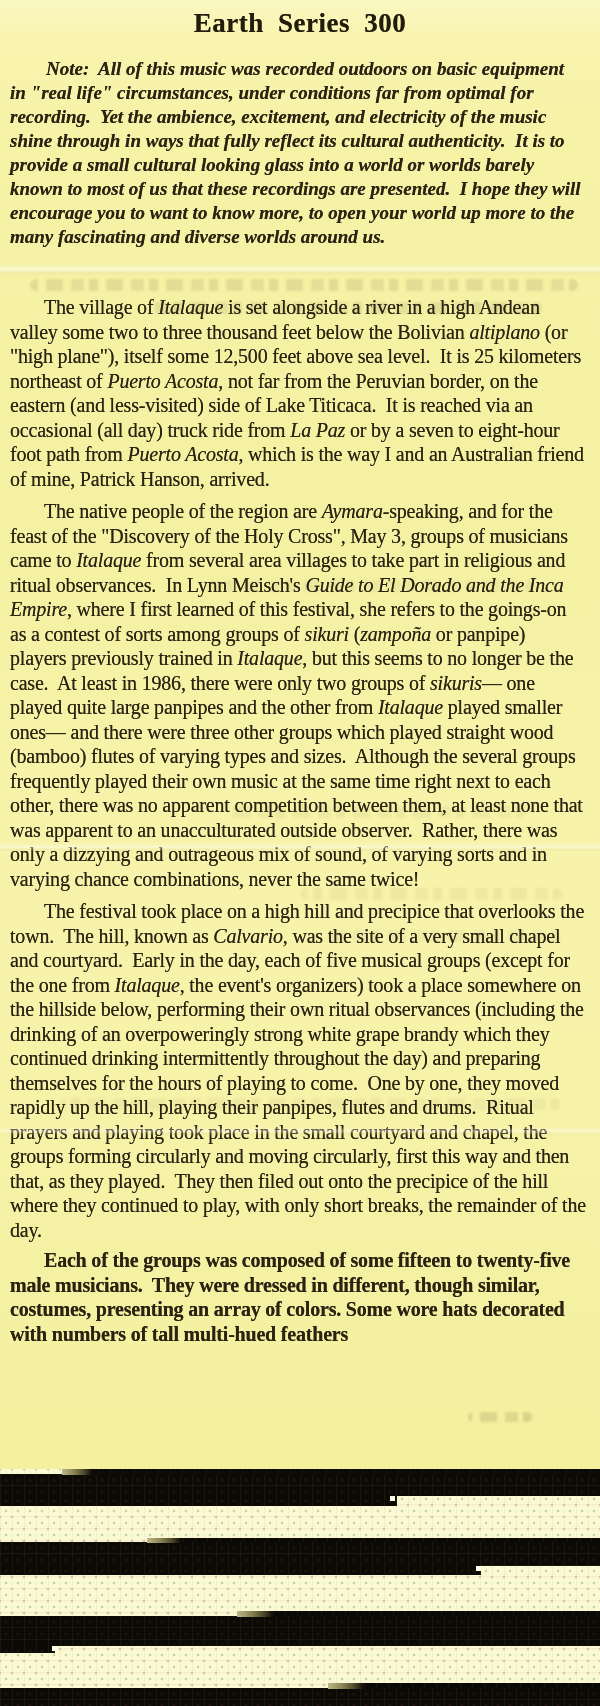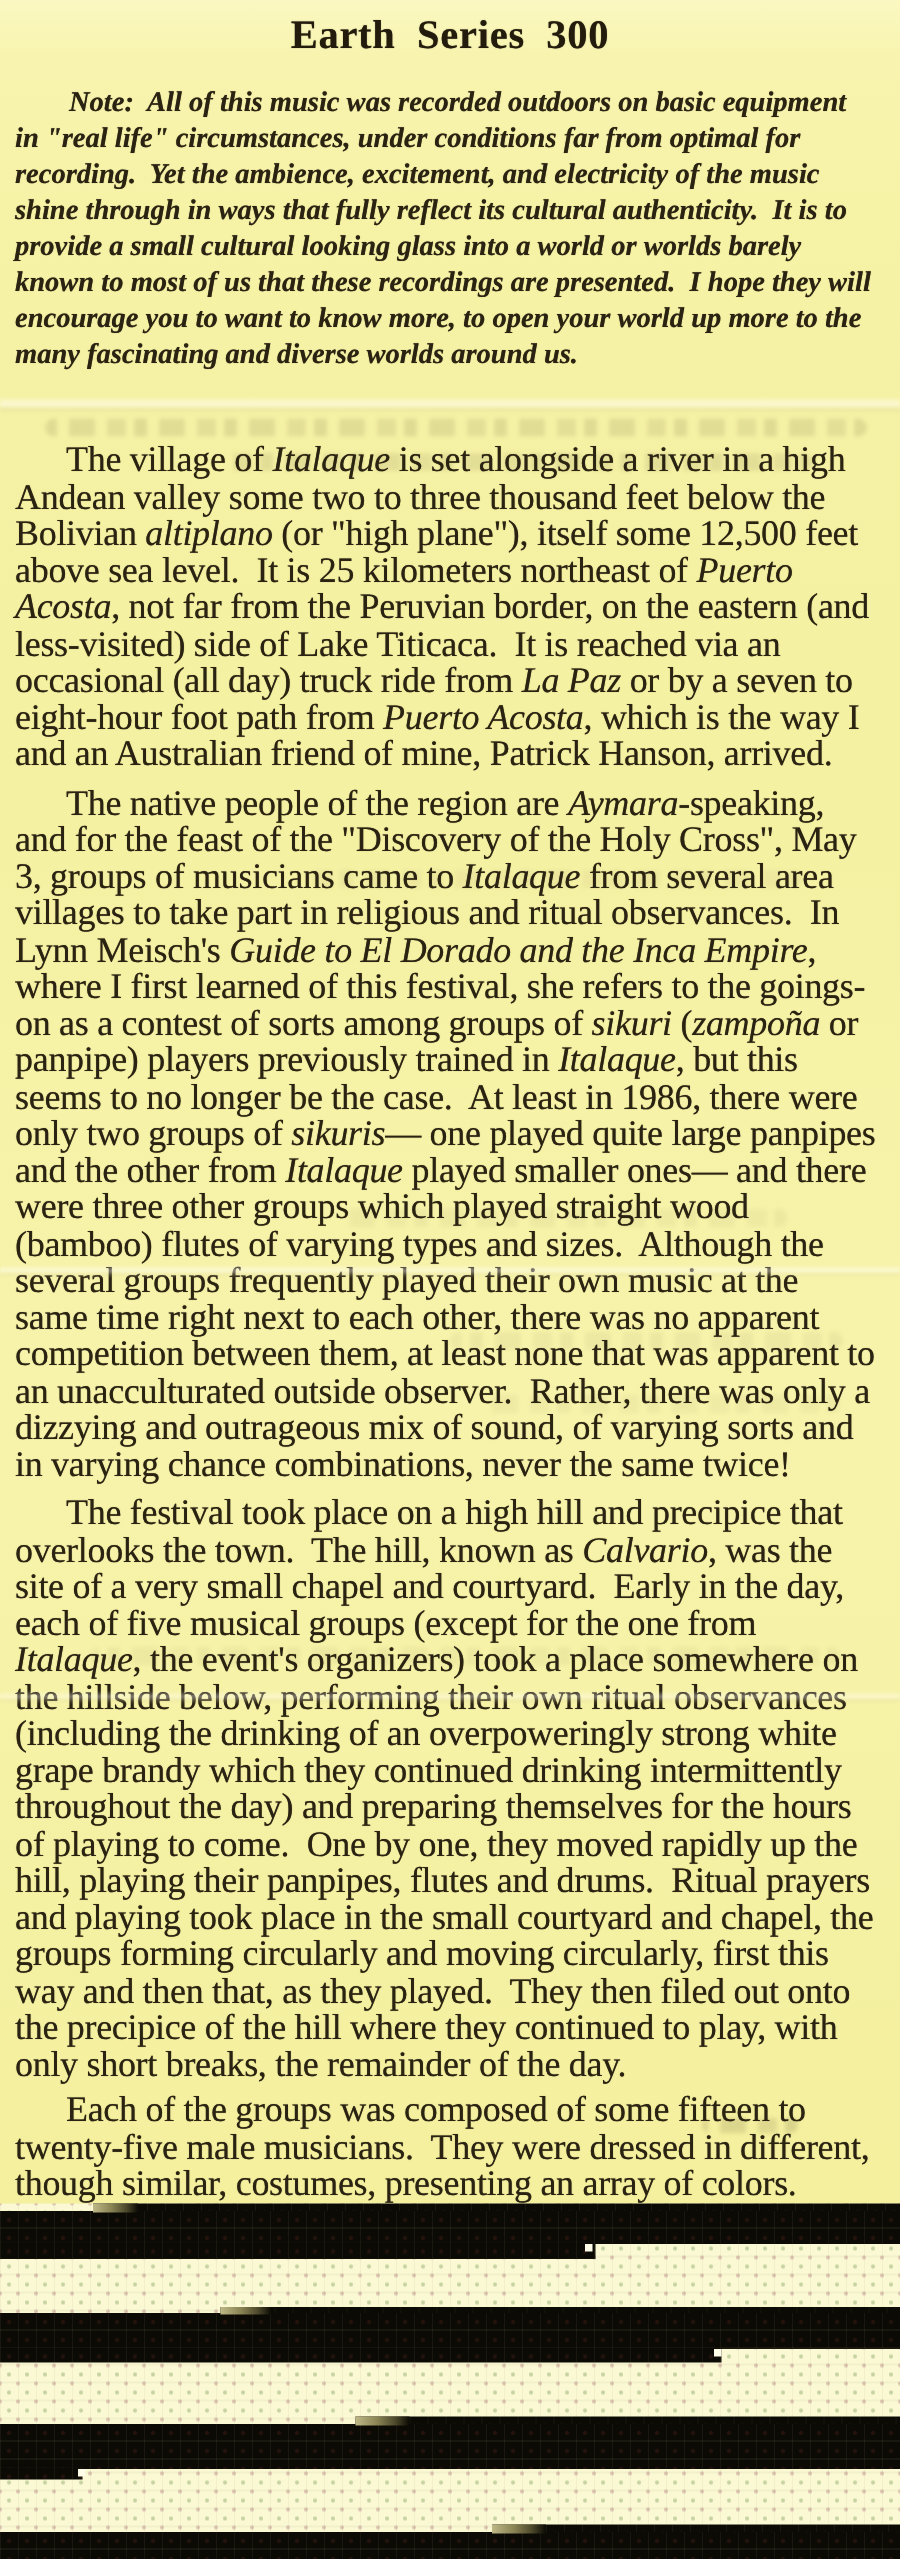--- a/index.html
+++ b/index.html
@@ -43,30 +43,30 @@
     text-indent: 36px;
     white-space: pre-wrap;
     text-shadow: 0 0 0.5px rgba(43,35,18,0.75);
     font-weight: bold;
   }
 
   .par {
     position: relative; z-index: 2;
     margin: 8px 10px 0 10px;
     padding-right: 4px;
-    font-size: 24px;
+    font-size: 20px;
     line-height: 24.5px;
     letter-spacing: -0.2px;
     text-indent: 34px;
     white-space: pre-wrap;
     text-shadow: 0 0 0.5px rgba(43,35,18,0.75);
   }
   .par.first { margin-top: 46px; }
   .par.p3 { margin-top: 8px; }
-  .par.p4 { margin-top: 6px; }
+  .par.p4 { margin-top: 6px; font-weight: bold; }
   .it { font-style: italic; }
 
   
   .ghost {
     position: absolute; z-index: 1;
     height: 12px;
     background: repeating-linear-gradient(90deg,
       rgba(118,108,66,0.55) 0 9px, rgba(118,108,66,0) 9px 14px,
       rgba(118,108,66,0.45) 14px 27px, rgba(118,108,66,0) 27px 35px,
       rgba(118,108,66,0.5) 35px 52px, rgba(118,108,66,0) 52px 60px);

